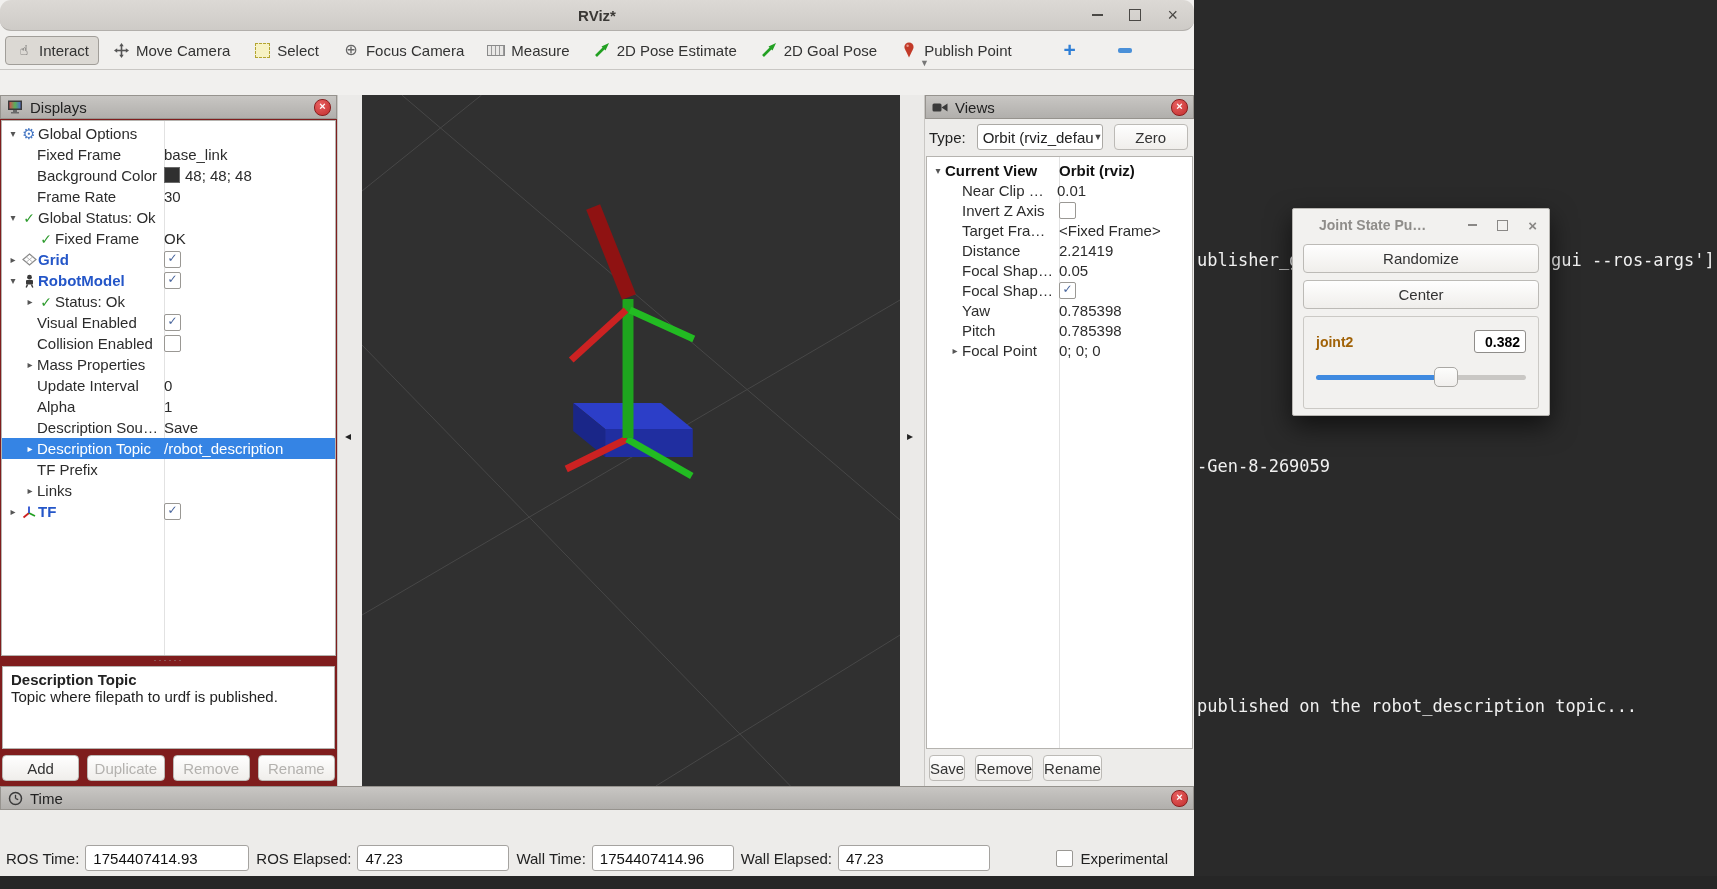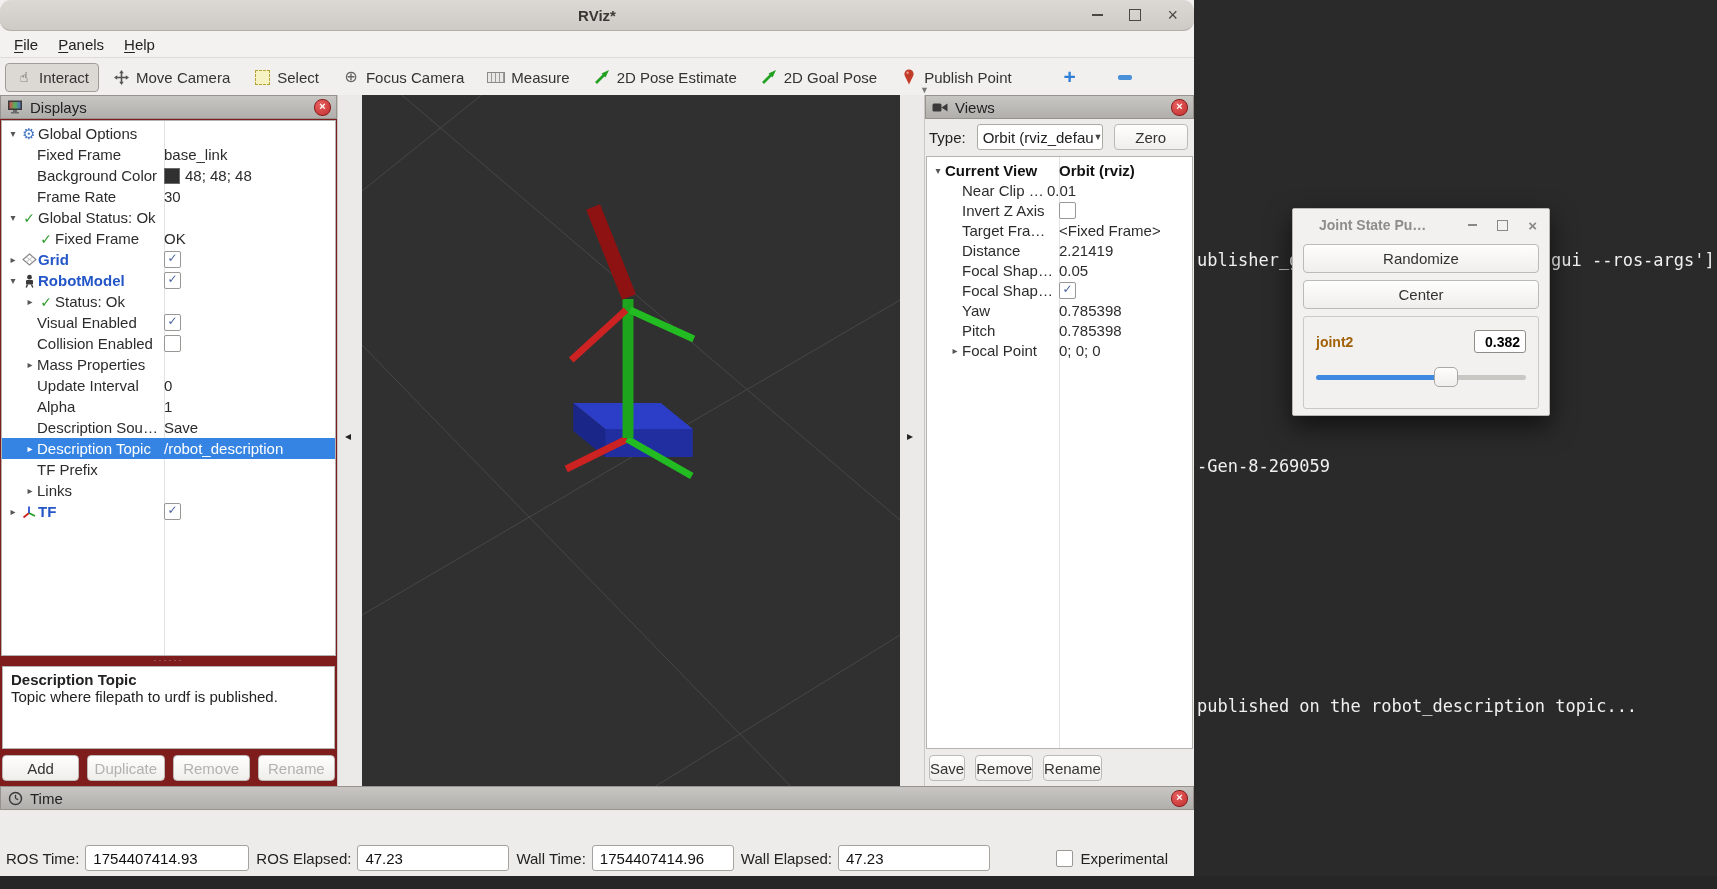--- a/index.html
+++ b/index.html
@@ -50,21 +50,21 @@
   .dpanel{width:337px;background:#7f1d1d;display:flex;flex-direction:column;}
   .treebox{background:#fff;border:1px solid #b5b3af;margin:1px;position:relative;overflow:hidden;}
   .dtree{height:540px;padding-top:2px;}
   .coldiv{position:absolute;top:0;bottom:0;width:1px;background:#e2e2e2;}
   .trow{height:21px;display:flex;align-items:center;font-size:15px;color:#2c2c2c;position:relative;}
   .exp{width:14px;font-size:10px;color:#555;text-align:center;flex:none;}
   .ticon{width:18px;flex:none;display:inline-flex;justify-content:center;align-items:center;}
   .tlabel{white-space:nowrap;}
   .dname{color:#2456c8;font-weight:bold;}
   .bold{font-weight:bold;color:#111;}
-  .vwrap{position:absolute;display:flex;align-items:center;gap:5px;}
+  .vwrap{position:absolute;display:flex;gap:5px;}
   .sel{background:#3584e4;color:#fff;}
   .sel .exp{color:#fff;}
   .cbx{width:15px;height:15px;background:#fff;border:1px solid #9a9894;border-radius:2px;flex:none;
        font-size:12px;line-height:13px;text-align:center;color:#46639b;font-weight:bold;}
   .swatch{width:14px;height:14px;border:1px solid #6a6a6a;flex:none;}
   .splitdots{height:8px;text-align:center;color:#999;font-size:9px;line-height:6px;letter-spacing:2px;}
   .helpbox{background:#fff;border:1px solid #b5b3af;margin:1px 2px;height:74px;padding:4px 8px;font-size:15px;color:#222;}
   .helpbox .ht{font-weight:bold;}
   .btnrow{display:flex;gap:8px;padding:5px 2px;}
   .btn{height:26px;background:linear-gradient(#fefefe,#f0eeeb);border:1px solid #bcbab6;border-radius:4px;
@@ -133,25 +133,20 @@
 
     <div class="titlebar" data-name="titlebar">
       <span class="title" data-name="window-title">RViz*</span>
       <span class="wctrl" data-name="window-controls">
         <span class="w-min" data-name="minimize-icon"></span>
         <span class="w-max" data-name="maximize-icon"></span>
         <span class="w-close" data-name="close-icon">×</span>
       </span>
     </div>
 
-    <div class="menubar" id="menubar" data-name="menu-bar">
-        <span class="menu-item" data-name="menu-file"><u>F</u>ile</span>
-        <span class="menu-item" data-name="menu-panels"><u>P</u>anels</span>
-        <span class="menu-item" data-name="menu-help"><u>H</u>elp</span>
-      </div>
 
     <div class="toolbar" id="toolbar" data-name="toolbar">
       <span class="tool active" data-name="tool-interact">
           <span class="ticon" data-name="hand-icon">
             <span class="g-hand">☝</span>
           </span>
           <span data-name="tool-label">Interact</span>
         </span>
         <span class="tool" data-name="tool-move-camera">
           <span class="ticon" data-name="move-camera-icon">
@@ -484,21 +479,21 @@
         <div class="trow" data-name="views-row-current-view" style="padding-left: 4px;">
               <span class="exp" data-name="expander-open-icon">▾</span>
               <span class="tlabel bold" data-name="row-label">Current View</span>
               <span class="vwrap" data-name="row-value-cell" style="left: 132px;">
                 <span class="bold" data-name="row-value">Orbit (rviz)</span>
               </span>
             </div>
             <div class="trow" data-name="views-row-near-clip" style="padding-left: 21px;">
               <span class="exp" data-name="expander-spacer"></span>
               <span class="tlabel" data-name="row-label">Near Clip …</span>
-              <span class="vwrap" data-name="row-value-cell" style="left: 120px;">
+              <span class="vwrap" data-name="row-value-cell" style="left: 130px;">
                 <span data-name="row-value">0.01</span>
               </span>
             </div>
             <div class="trow" data-name="views-row-invert-z-axis" style="padding-left: 21px;">
               <span class="exp" data-name="expander-spacer"></span>
               <span class="tlabel" data-name="row-label">Invert Z Axis</span>
               <span class="vwrap" data-name="row-value-cell" style="left: 132px;">
                 <span class="cbx" data-name="checkbox"></span>
               </span>
             </div>

